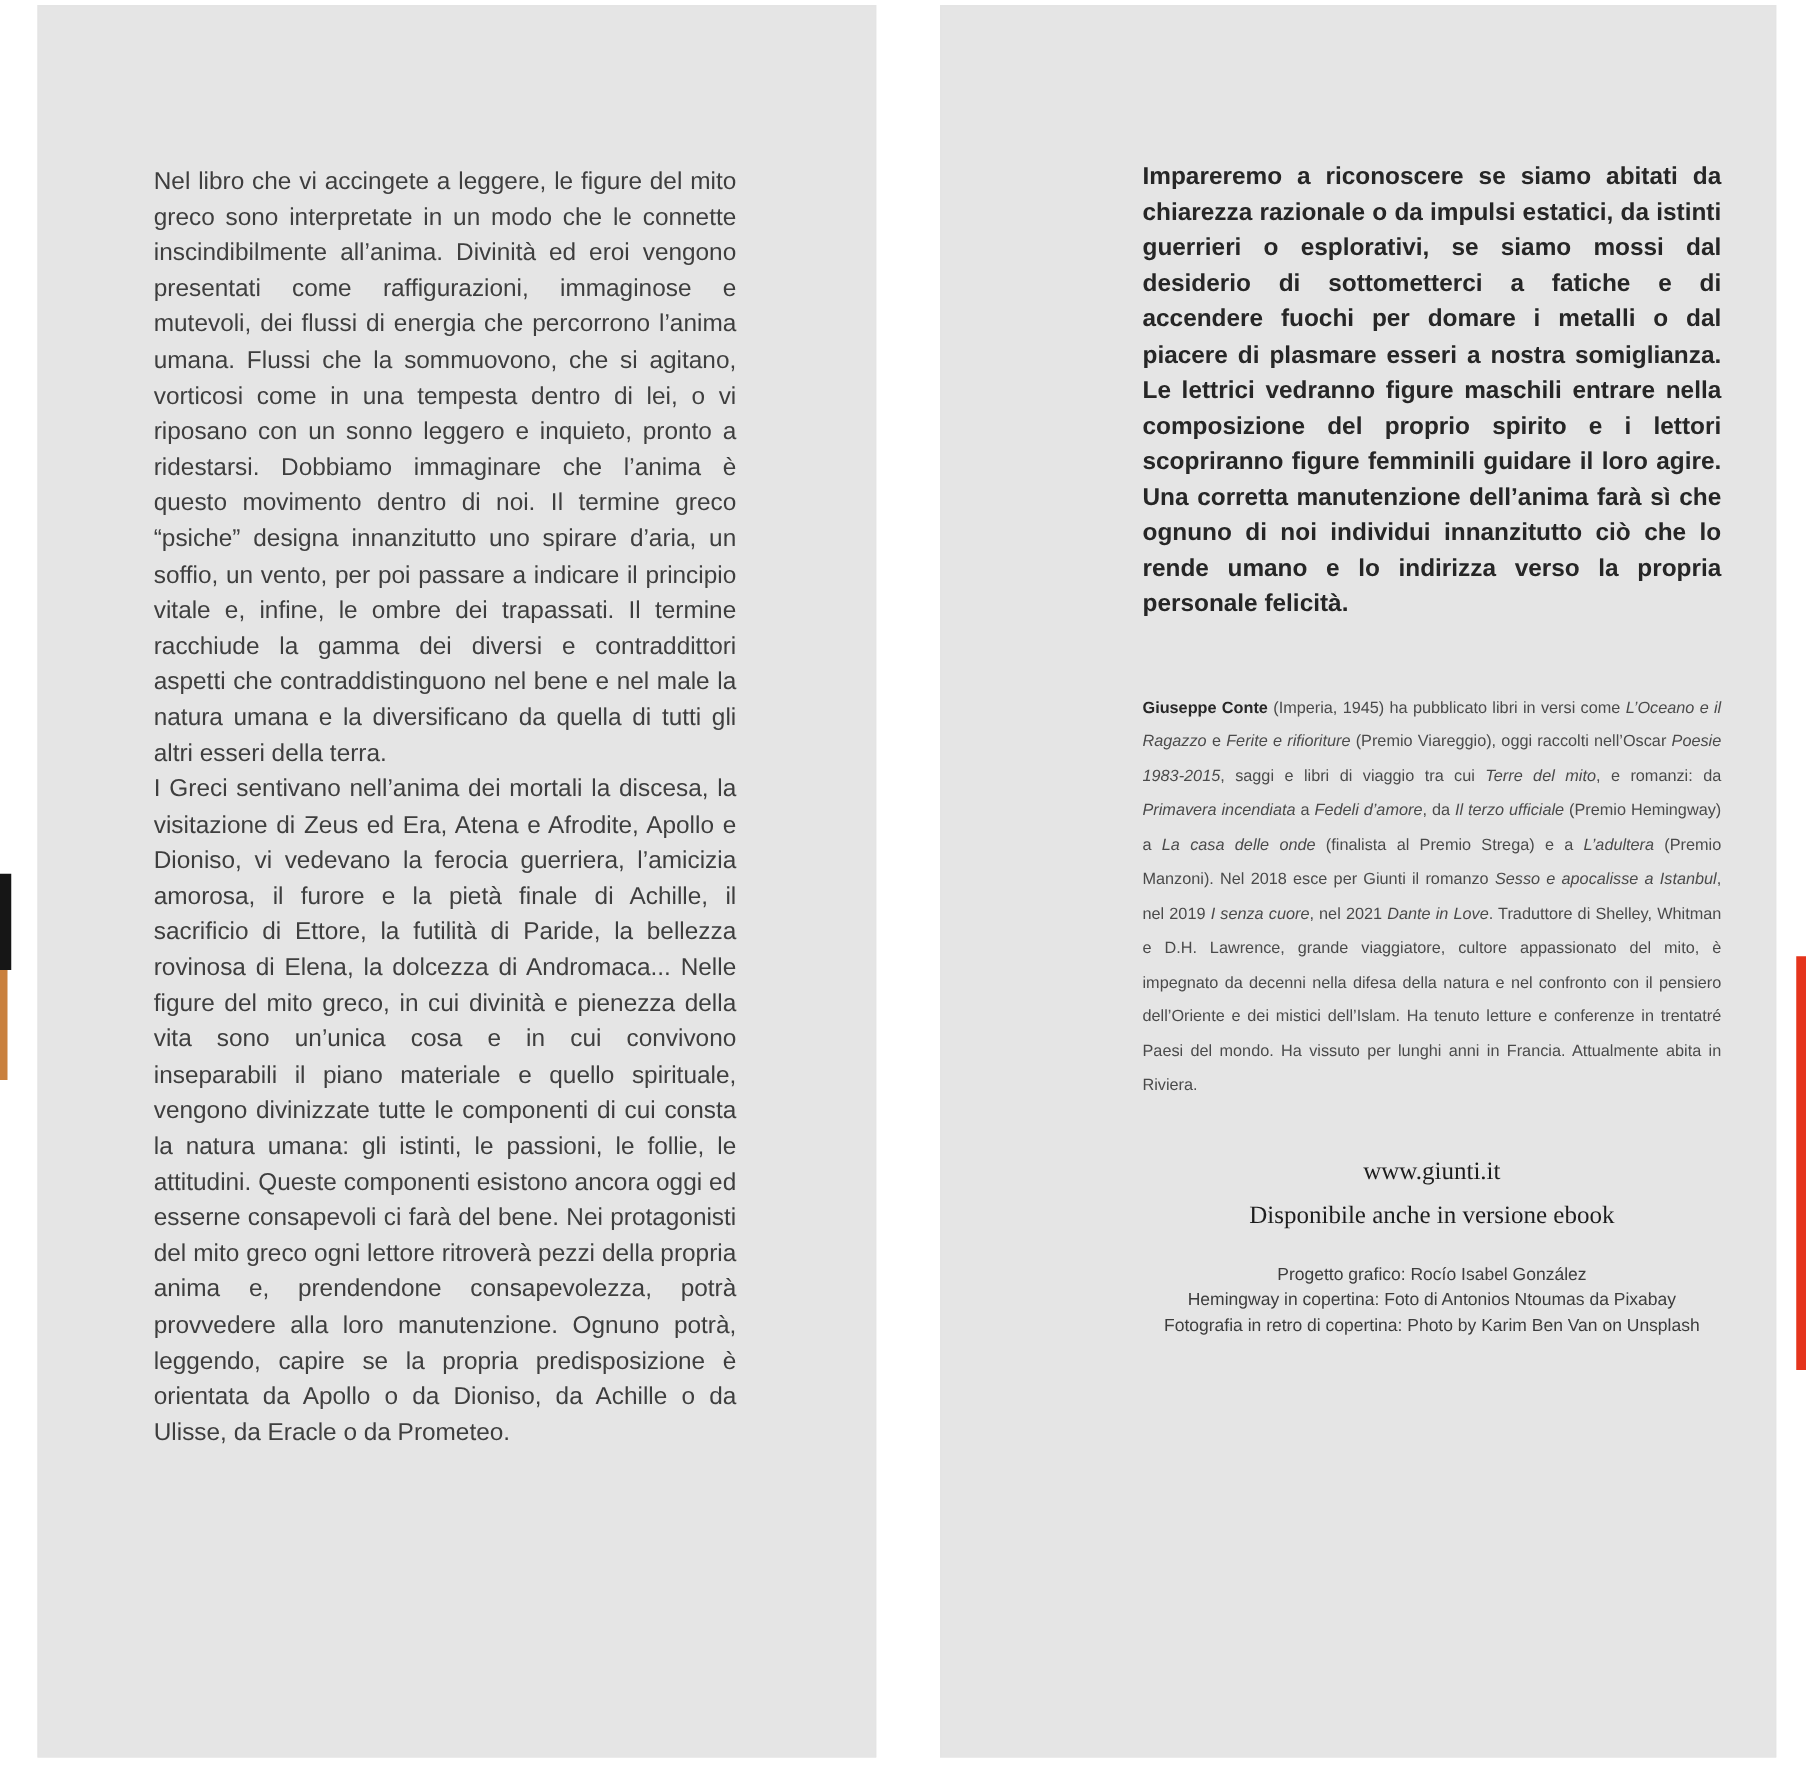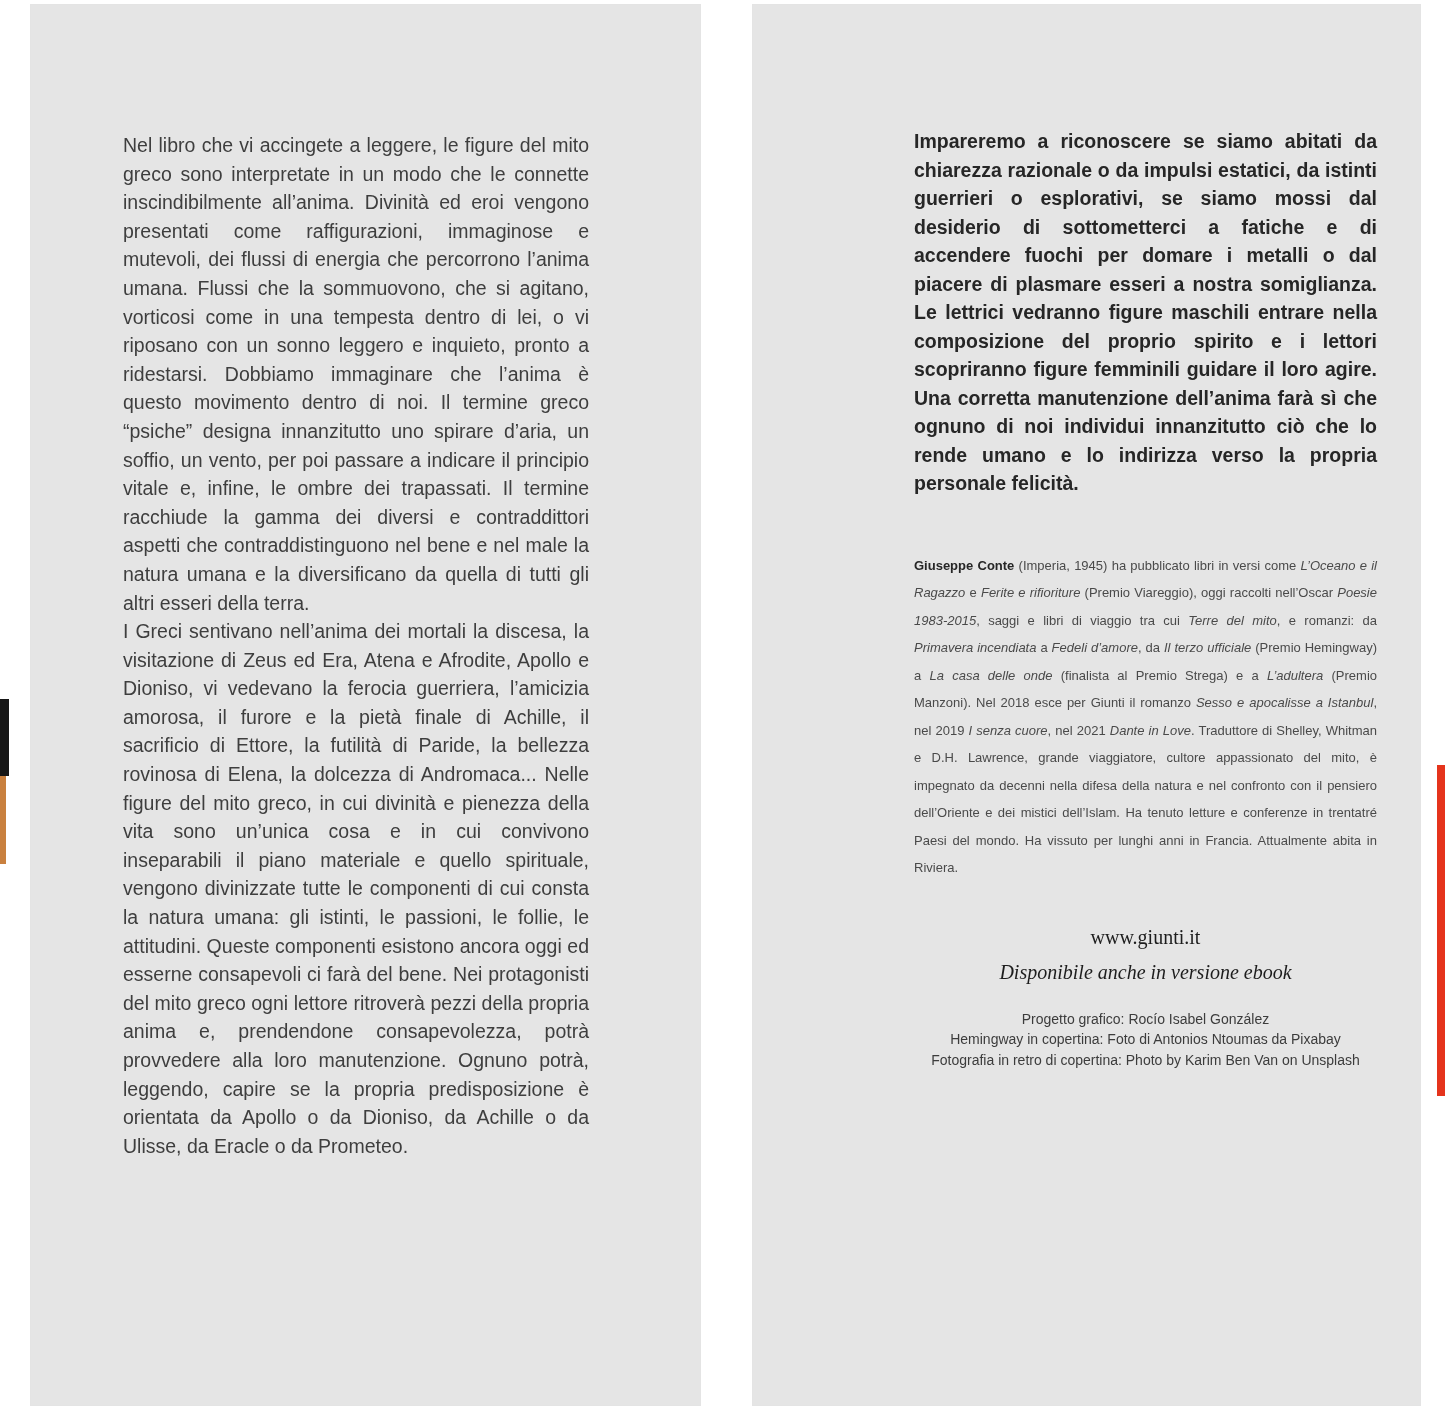--- a/index.html
+++ b/index.html
@@ -51,21 +51,21 @@
   .bio .seg-b { font-weight:bold; color:#262626; }
   .bio .seg-i { font-style:italic; }
 
   .serif-line {
     font-family:"Liberation Serif", "DejaVu Serif", serif;
     font-size:20px; line-height:26px;
     color:#1d1d1d;
     text-align:center;
   }
   .website { margin-top:42px; }
-  .ebook   { margin-top:9px;font-style:italic; }
+  .ebook   { margin-top:9px; }
 
   .credits {
     margin-top:24px;
     font-size:14px; line-height:20.5px;
     color:#3c3c3c;
     text-align:center;
   }
 
   
   .bar { position:absolute; }

